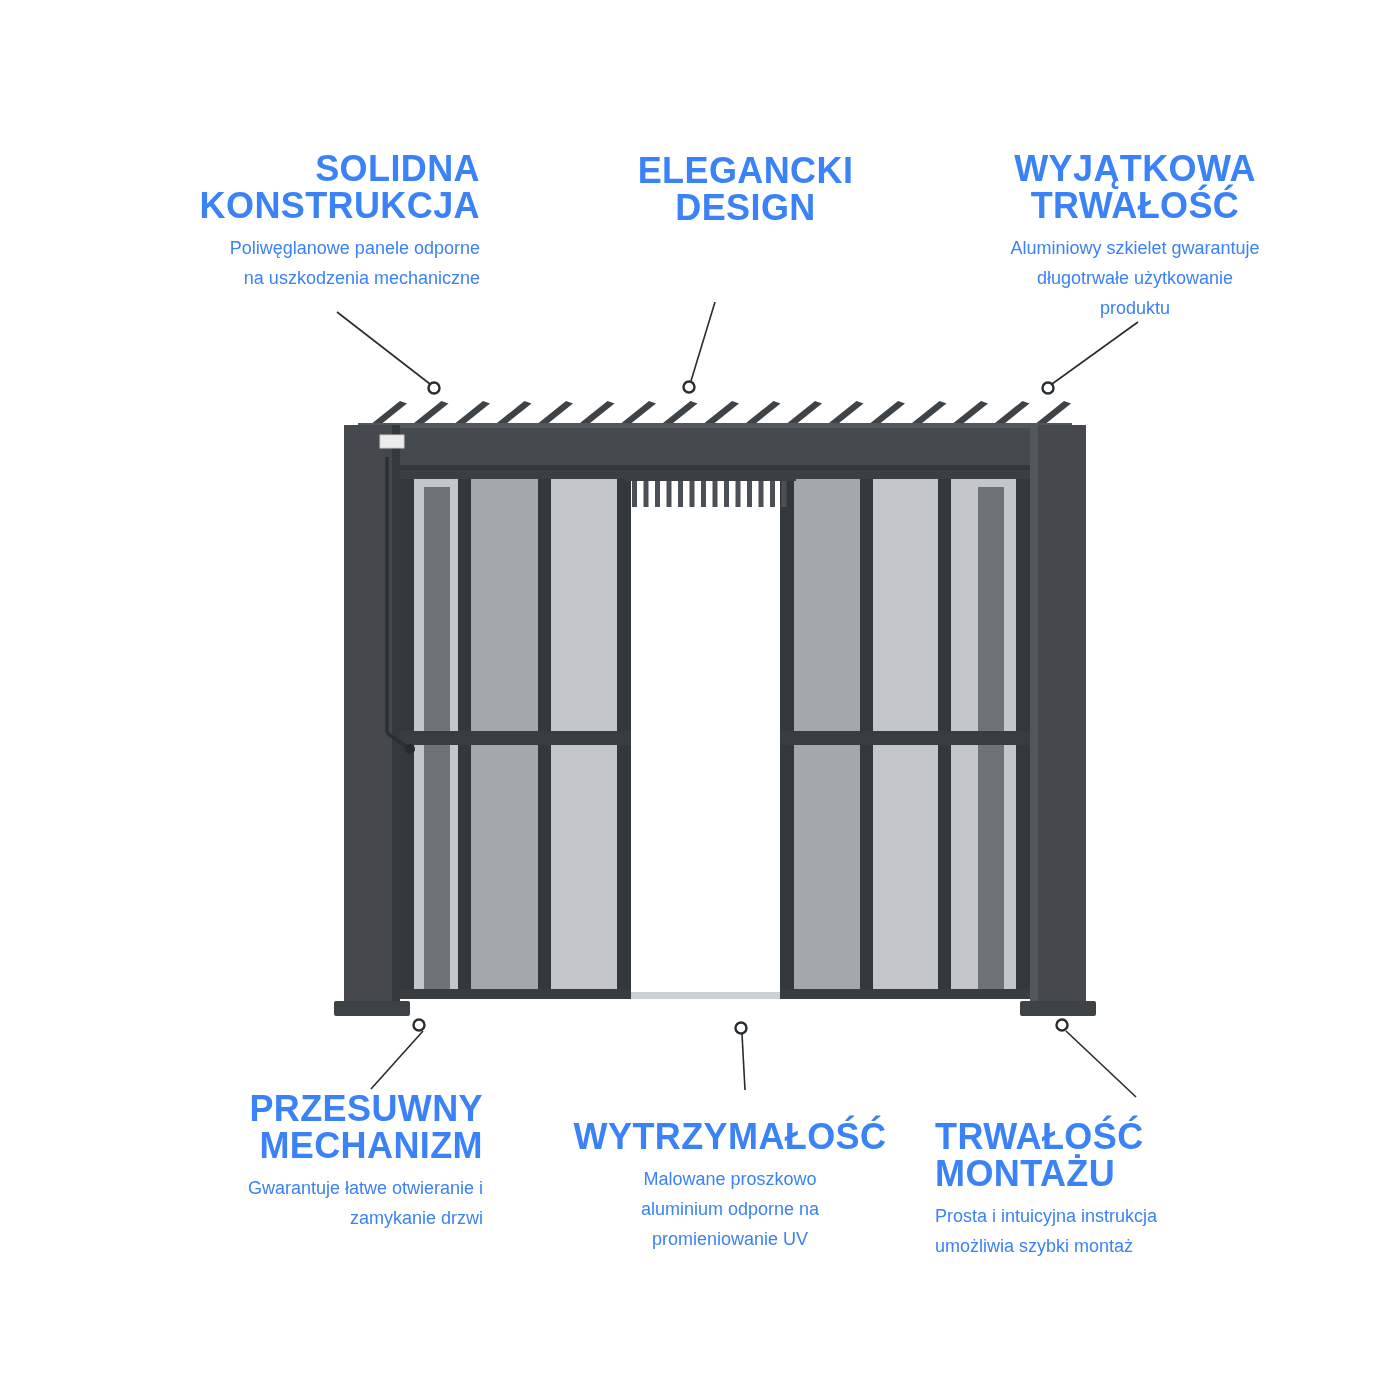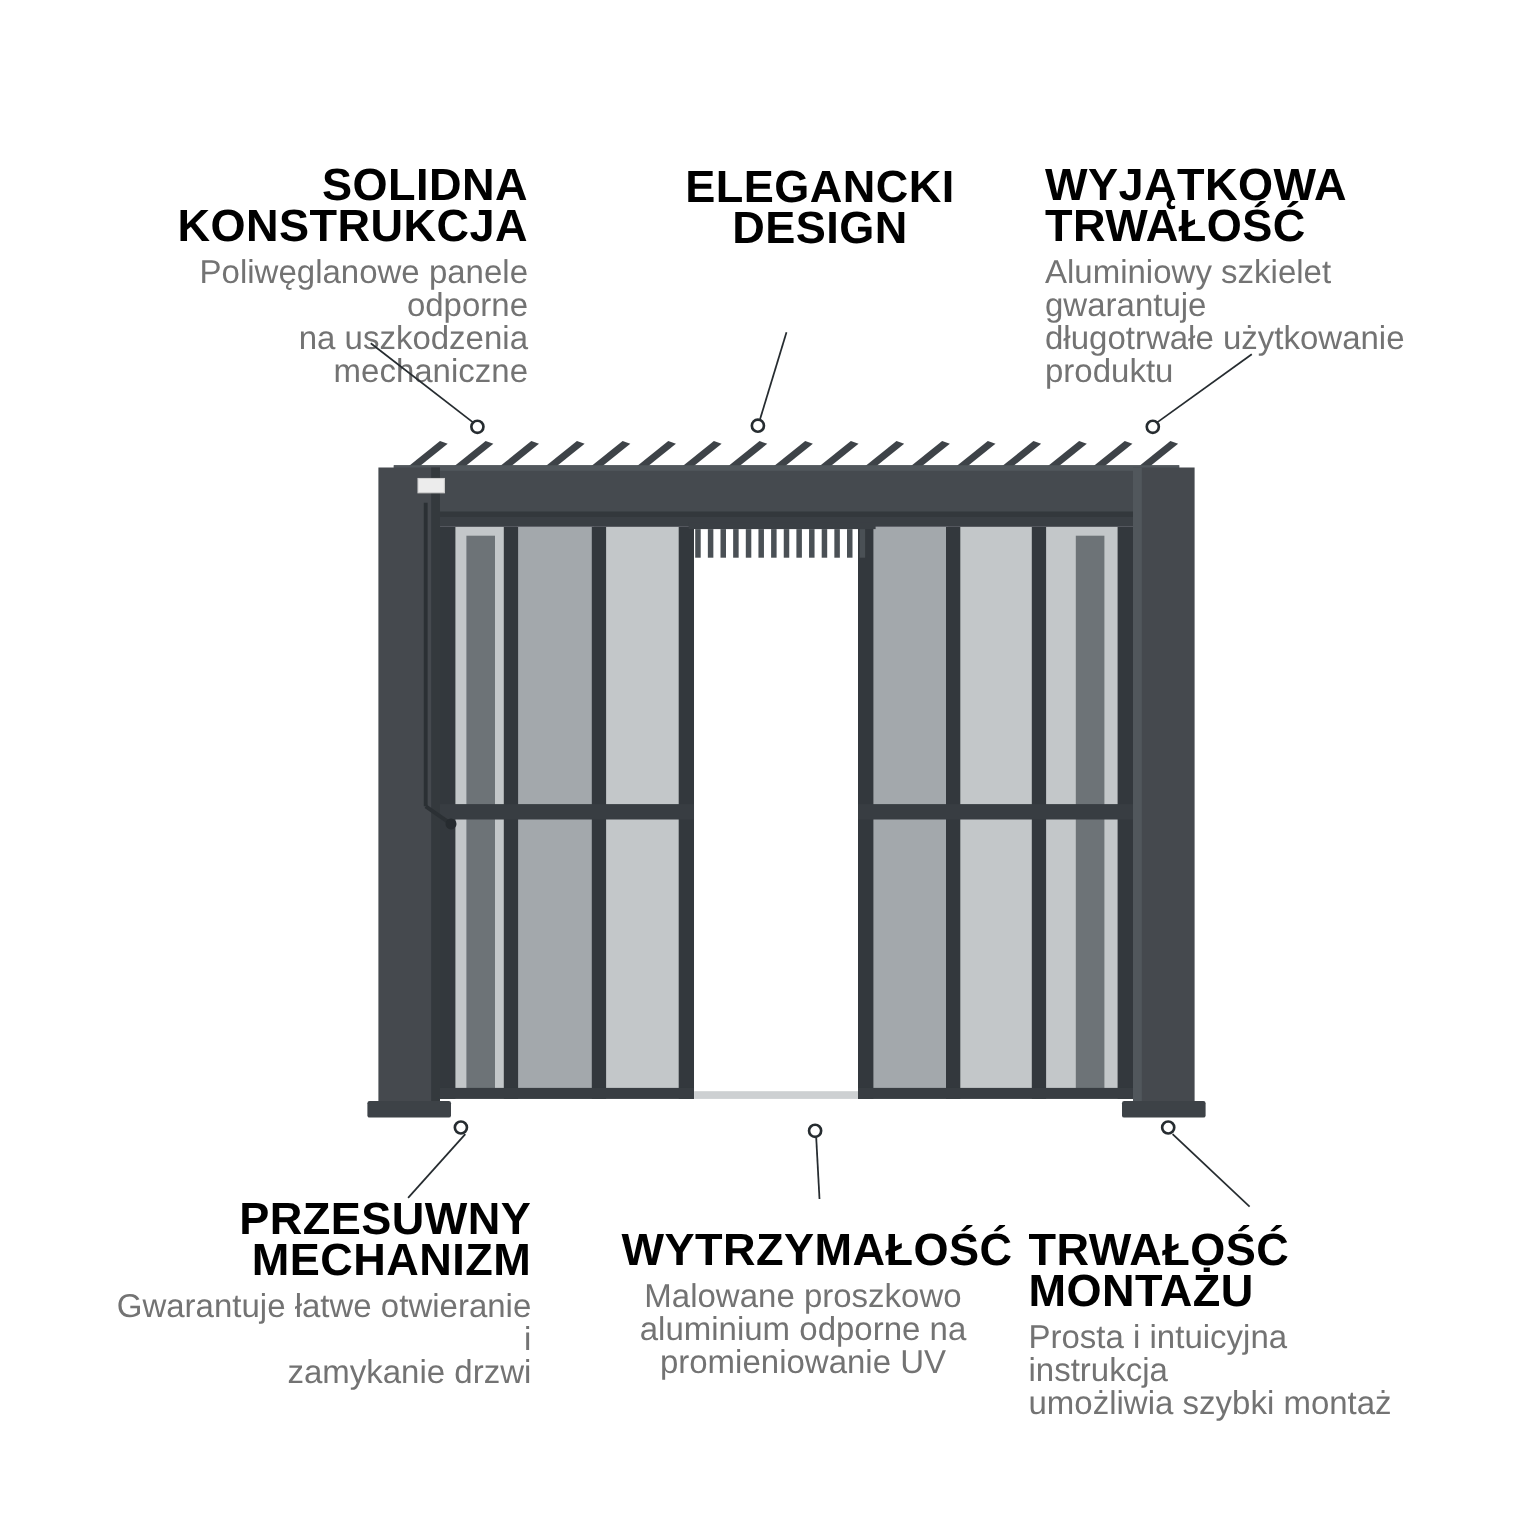--- a/index.html
+++ b/index.html
@@ -5,33 +5,33 @@
   html,body{margin:0;padding:0;}
   body{
     width:1400px;height:1400px;position:relative;overflow:hidden;
     background:#ffffff;
     font-family:"Liberation Sans", sans-serif;
     color:#15262e;
   }
   .feature{position:absolute;}
   .feature h3{
     margin:0;
-    font-size:41px;line-height:37px;font-weight:700;
-    letter-spacing:.4px;color:#000000;
+    font-size:36px;line-height:37px;font-weight:700;
+    letter-spacing:.4px;color:#3b82f6;
     white-space:pre-line;
   }
   .feature p{
     margin:9px 0 0 0;
-    font-size:30px;line-height:30px;font-weight:400;color:#737373;
+    font-size:18px;line-height:30px;font-weight:400;color:#3b82f6;
     white-space:pre-line;
   }
   .f-tl{top:150px;left:100px;width:380px;text-align:right;}
   .f-tc{top:152px;left:568px;width:355px;text-align:center;}
   .f-tc p{margin-top:43px;}
-  .f-tr{top:150px;left:950px;width:370px;text-align:left;}
+  .f-tr{top:150px;left:950px;width:370px;text-align:center;}
   .f-bl{top:1090px;left:103px;width:380px;text-align:right;}
   .f-bc{top:1118px;left:565px;width:330px;text-align:center;}
   .f-br{top:1118px;left:935px;width:360px;text-align:left;}
   .overlay{
     position:absolute;top:0;left:0;width:1400px;height:1400px;
     pointer-events:none;
   }
   .pergola-wrap{
     position:absolute;top:395px;left:330px;width:770px;height:630px;
   }

